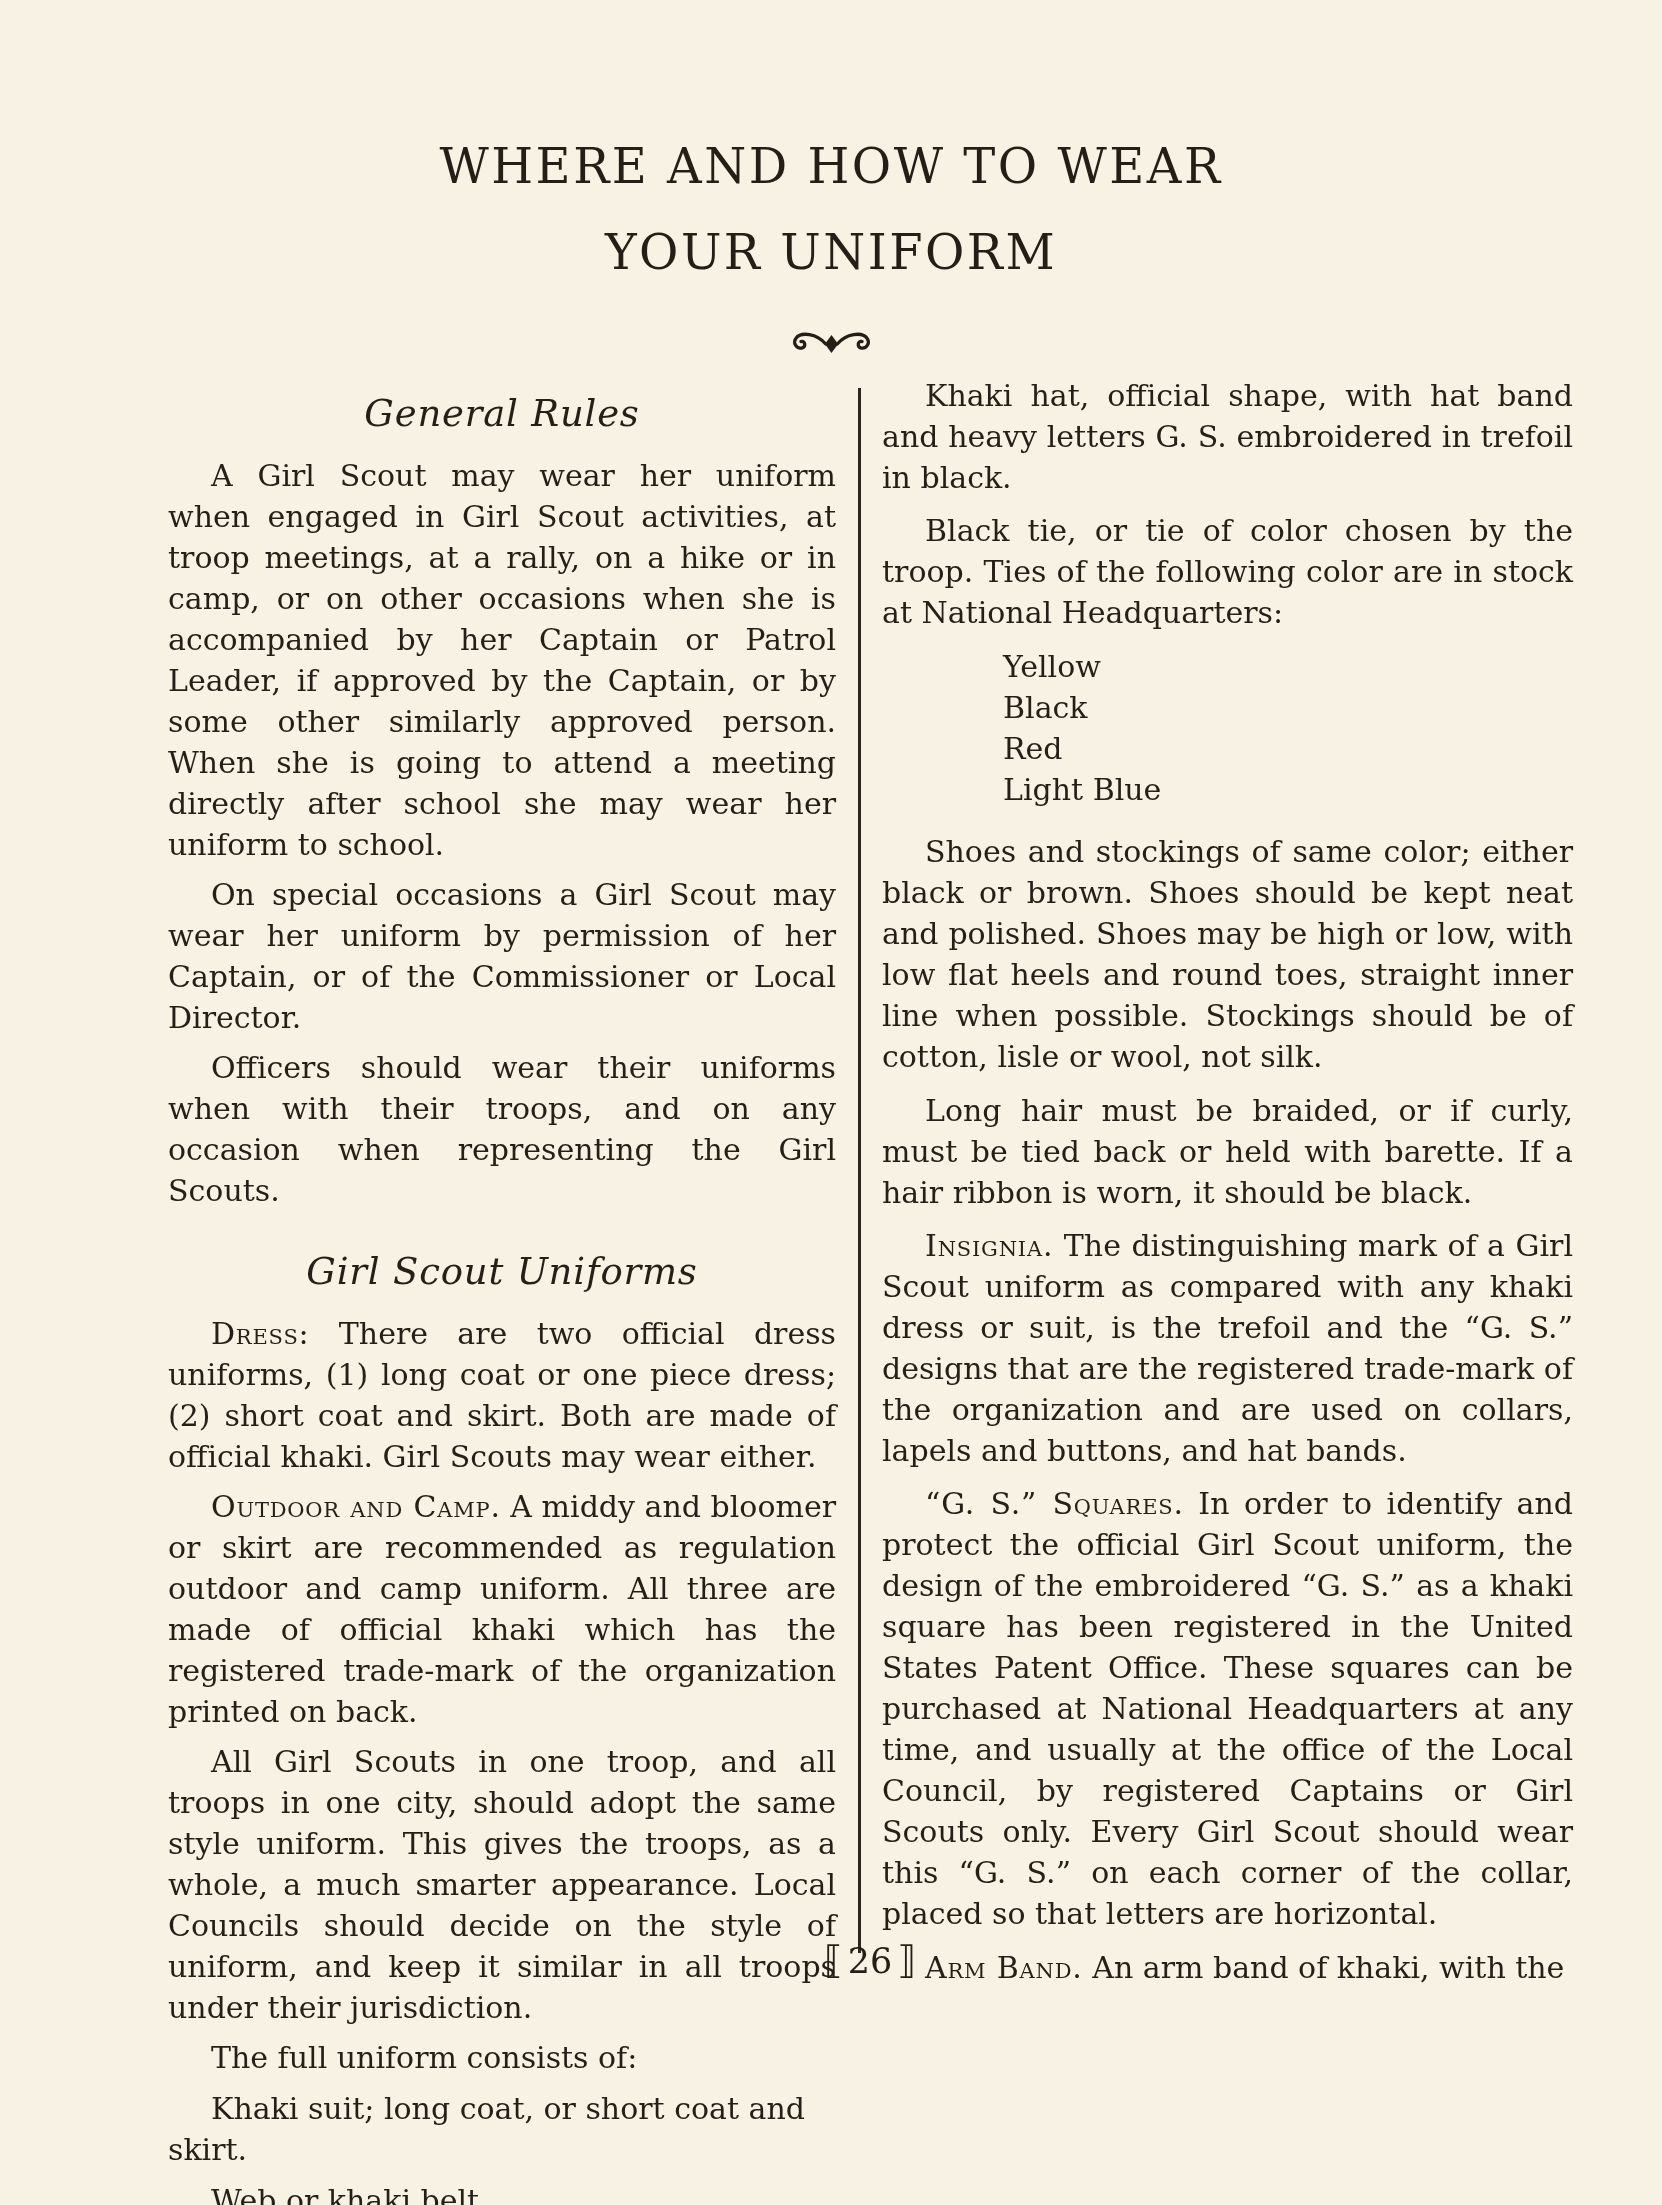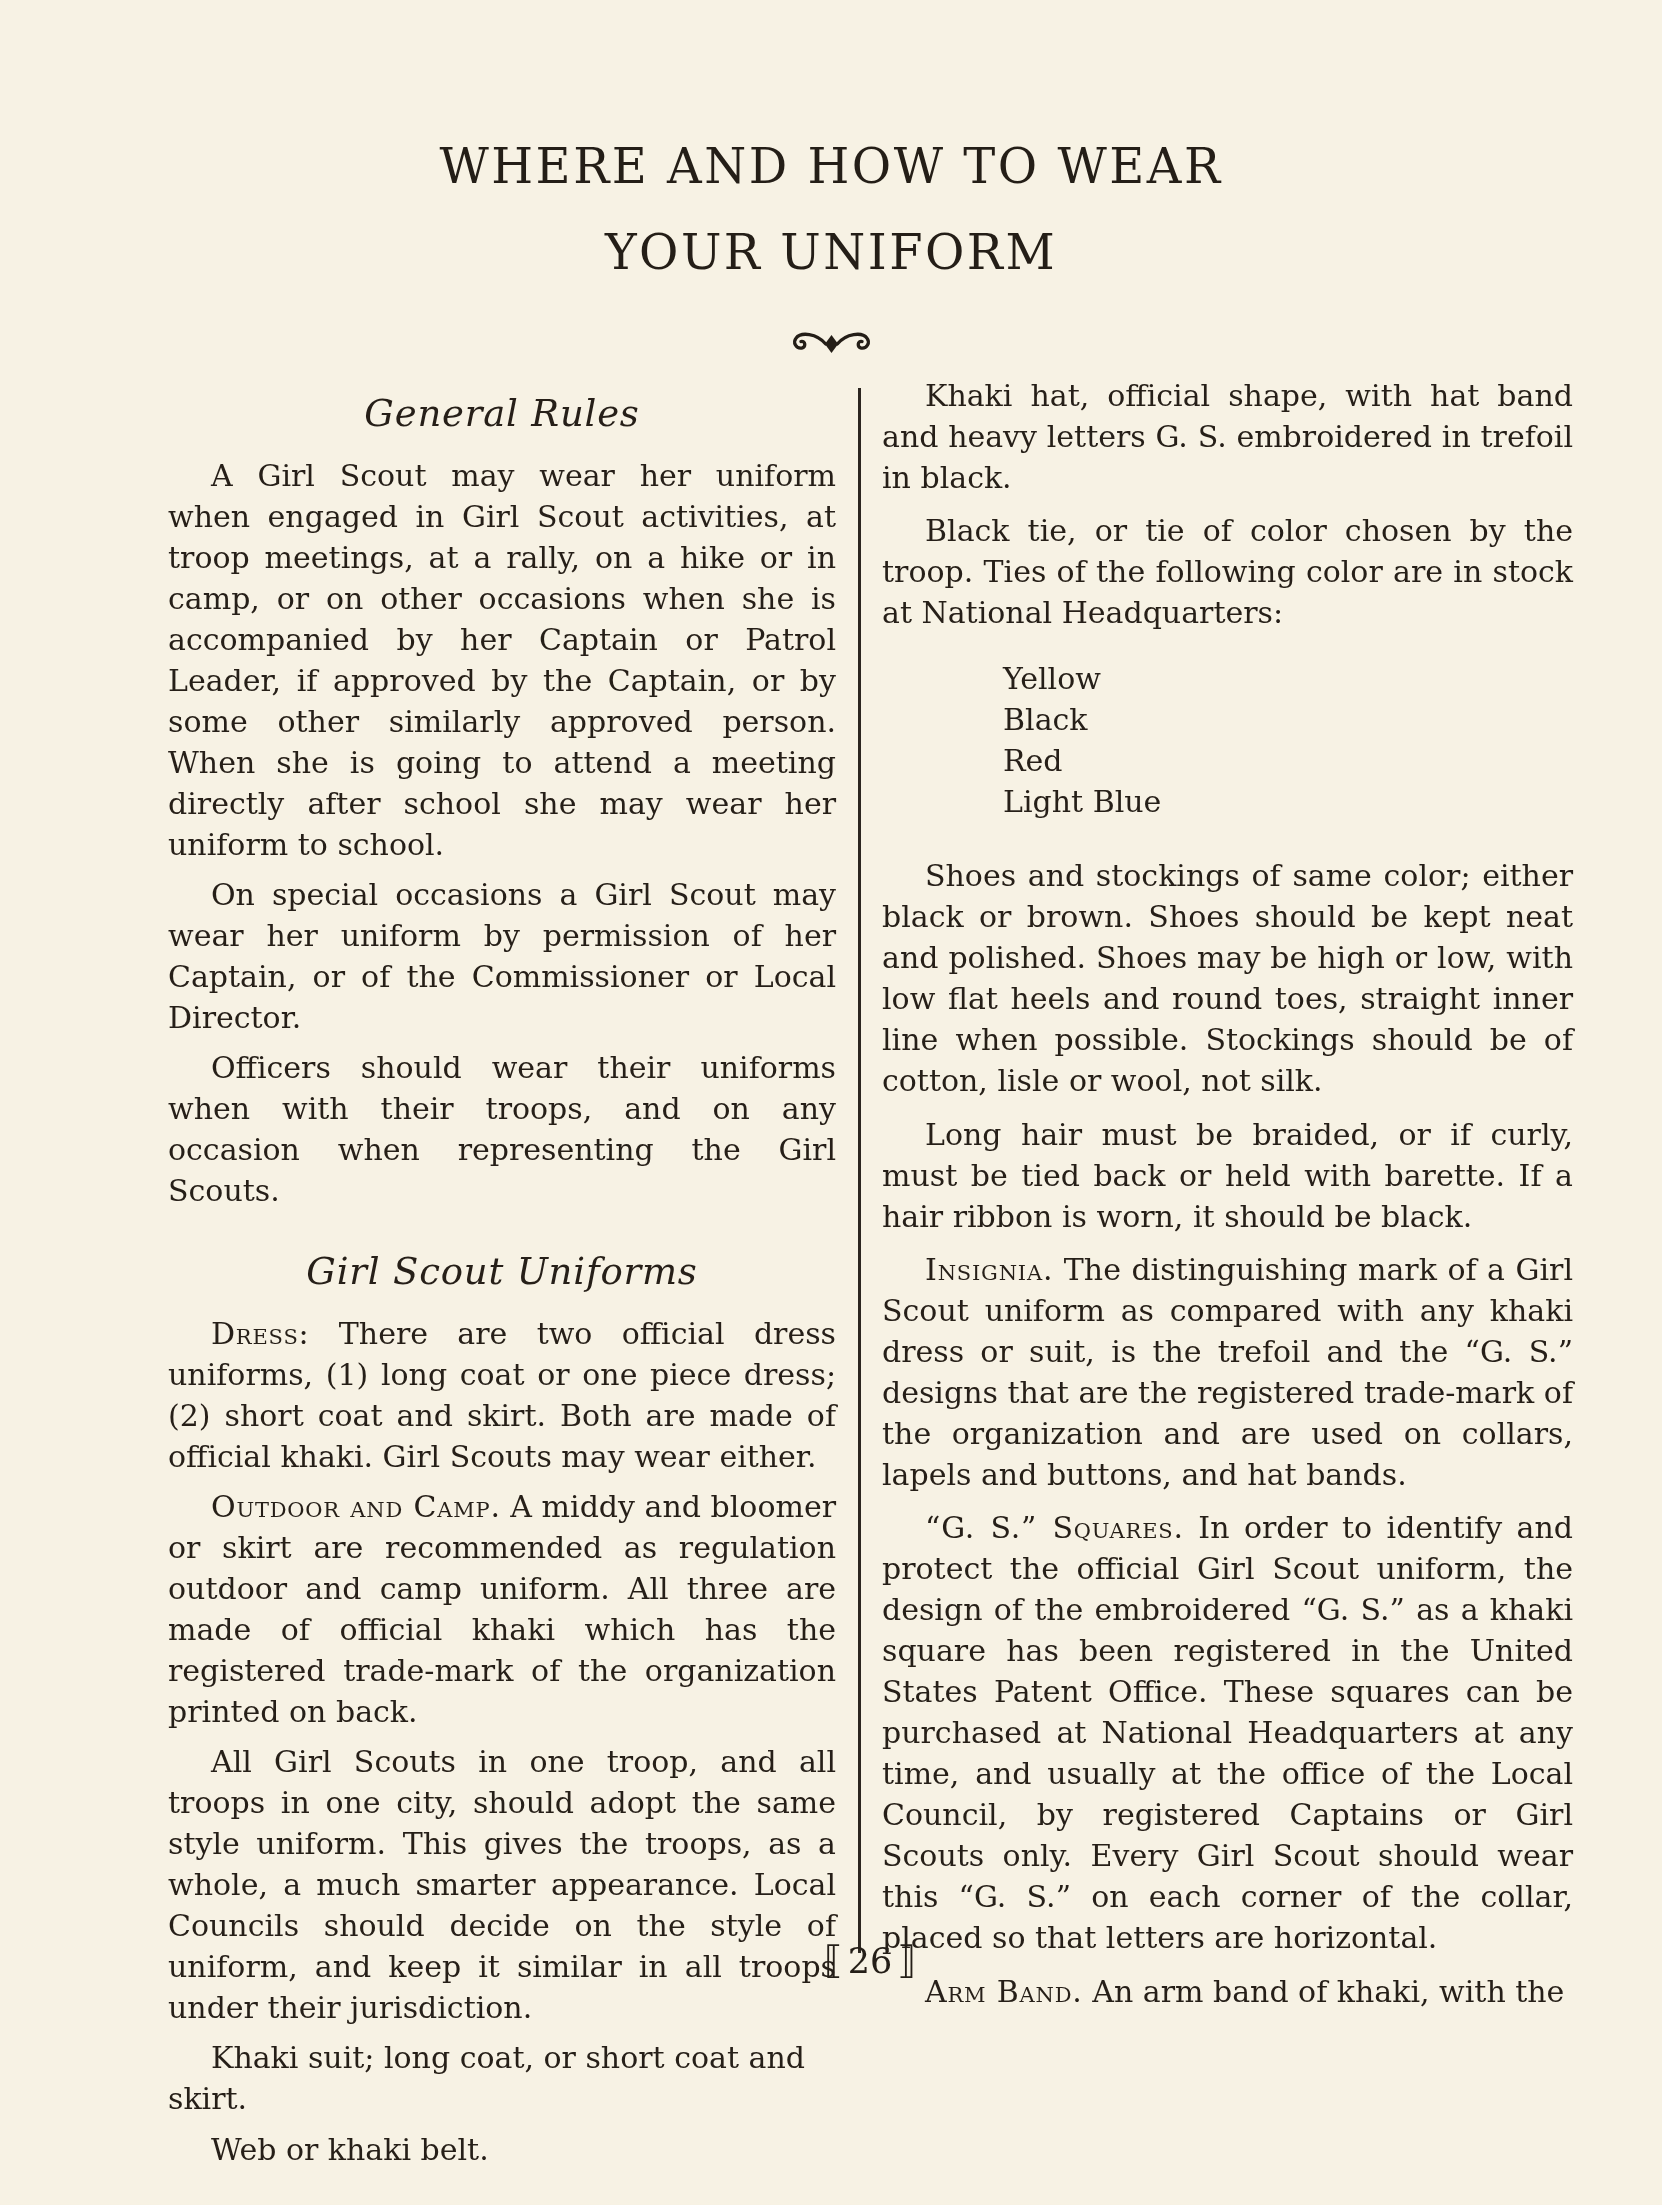--- a/index.html
+++ b/index.html
@@ -63,21 +63,21 @@
   .plain-line {
     margin: 0 0 10px 0 !important;
     text-align: left !important;
   }
   .tie-colors {
     display: flex;
     margin: 8.3px 0 21.5px 0;
   }
   .tie-colors ul {
     list-style: none;
-    margin: 12px;
+    margin: 0;
     padding: 0;
     line-height: 41px;
   }
   .tie-colors ul:first-child { margin-left: 121px; width: 287px; }
   .column-divider {
     position: absolute;
     left: 858px;
     top: 388px;
     width: 2.5px;
     height: 1565px;
@@ -125,20 +125,21 @@
     <p>Officers should wear their uniforms when with their troops, and on any occasion when representing the Girl Scouts.</p>
 
     <div class="col-heading second">Girl Scout Uniforms</div>
 
     <p><span class="lead">Dress:</span> <span>There are two official dress uniforms, (1) long coat or one piece dress; (2) short coat and skirt.  Both are made of official khaki.  Girl Scouts may wear either.</span></p>
 
     <p><span class="lead">Outdoor and Camp.</span> <span>A middy and bloomer or skirt are recommended as regulation outdoor and camp uniform.  All three are made of official khaki which has the registered trade-mark of the organization printed on back.</span></p>
 
     <p>All Girl Scouts in one troop, and all troops in one city, should adopt the same style uniform.  This gives the troops, as a whole, a much smarter appearance.  Local Councils should decide on the style of uniform, and keep it similar in all troops under their jurisdiction.</p>
 
+    <p class="plain-line">The full uniform consists of:</p>
 
     <p class="plain-line">Khaki suit; long coat, or short coat and skirt.</p>
 
     <p class="plain-line">Web or khaki belt.</p>
   </div>
 
   <div class="column col-right">
     <p>Khaki hat, official shape, with hat band and heavy letters G. S. embroidered in trefoil in black.</p>
 
     <p>Black tie, or tie of color chosen by the troop.  Ties of the following color are in stock at National Headquarters:</p>

